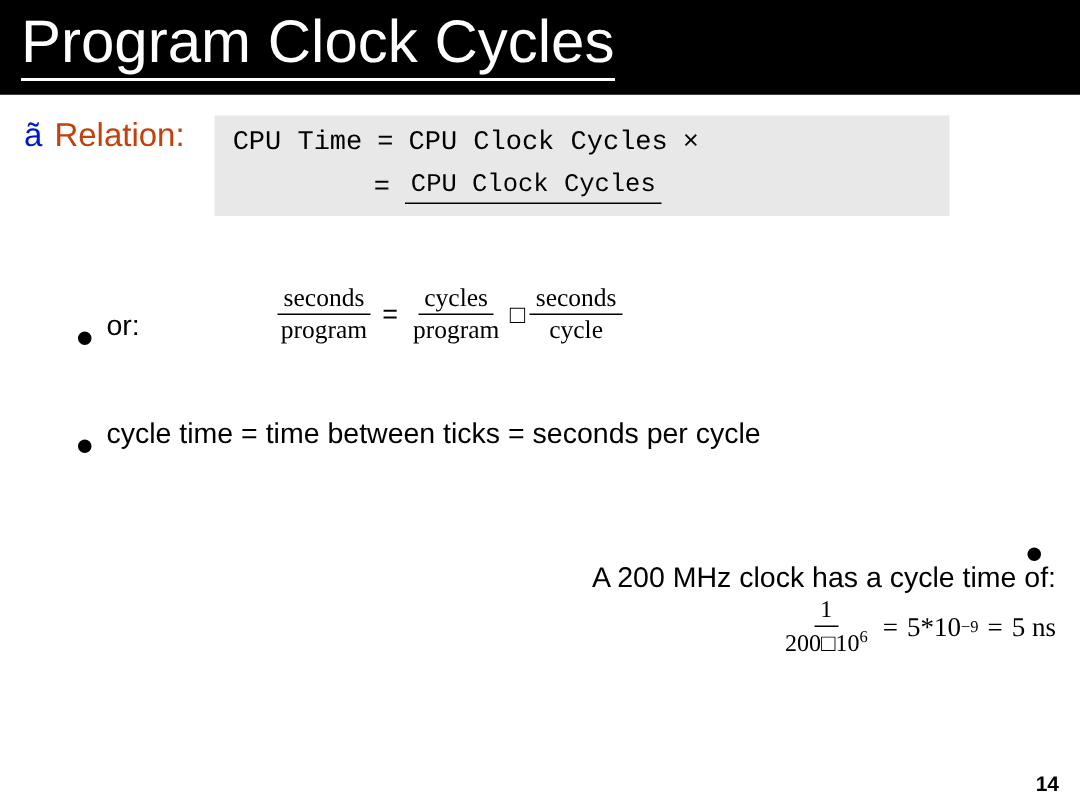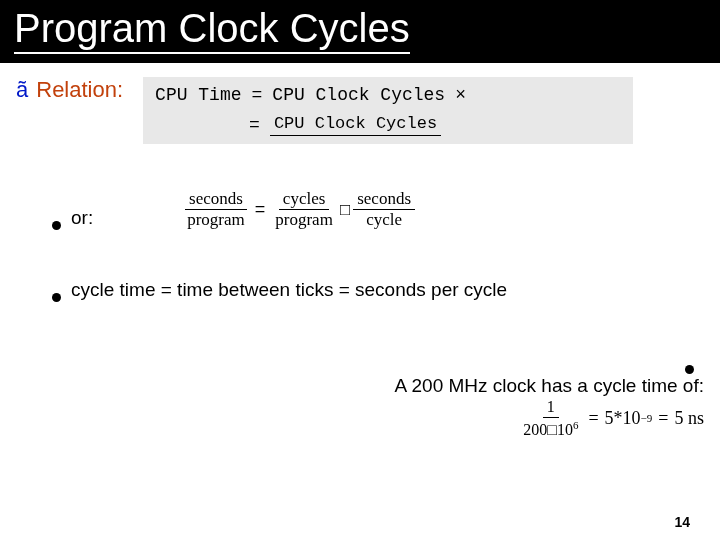--- a/index.html
+++ b/index.html
@@ -26,21 +26,21 @@
   .dot { width: 9px; height: 9px; background: #000; border-radius: 50%; margin-top: 7px; margin-right: 10px; flex: 0 0 auto; }
   .sub-text { font-size: 19px; line-height: 24px; }
   .or-formula { margin-left: 40px; display: flex; align-items: center; font-family: Arial, sans-serif; }
   .or-formula .frac .num, .or-formula .frac .den { font-size: 17px; font-family: Liberation Serif, serif; }
   .or-formula .eq { font-size: 18px; }
   .or-box { font-family: 'Times New Roman', serif; font-size: 17px; margin: 0 3px; }
   .cycle-formula { margin-left: 18px; display: flex; align-items: center; font-family: 'Times New Roman', serif; font-size: 18px; }
   .cycle-formula .frac .num { font-size: 16px; }
   .cycle-formula .frac .den { font-size: 16px; }
   .sup { font-size: 11px; vertical-align: super; }
-  .pagenum { position: absolute; right: 30px; bottom: 10px; font-size: 14px; font-weight: bold; }
+  .pagenum { position: absolute; right: 14px; bottom: 10px; font-size: 14px; font-weight: bold; }
 </style>
 </head>
 <body>
 
 <div class="slide">
 
   <div class="title-bar">
     <span>Program Clock Cycles</span>
   </div>
 

